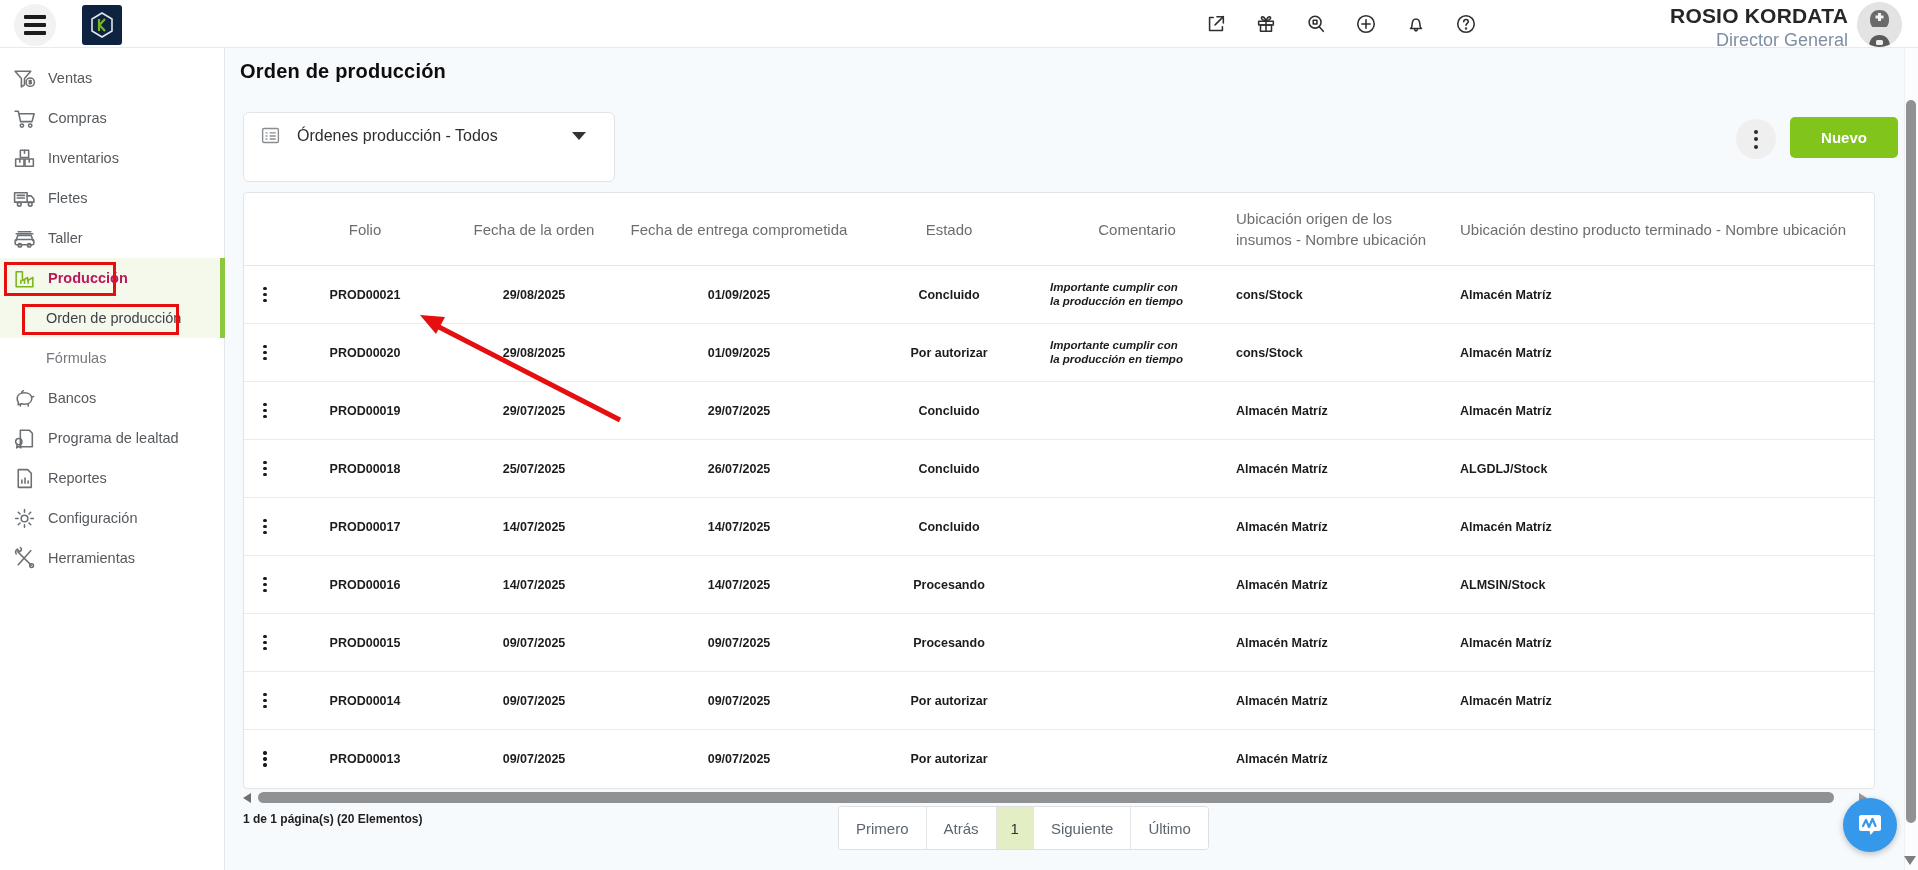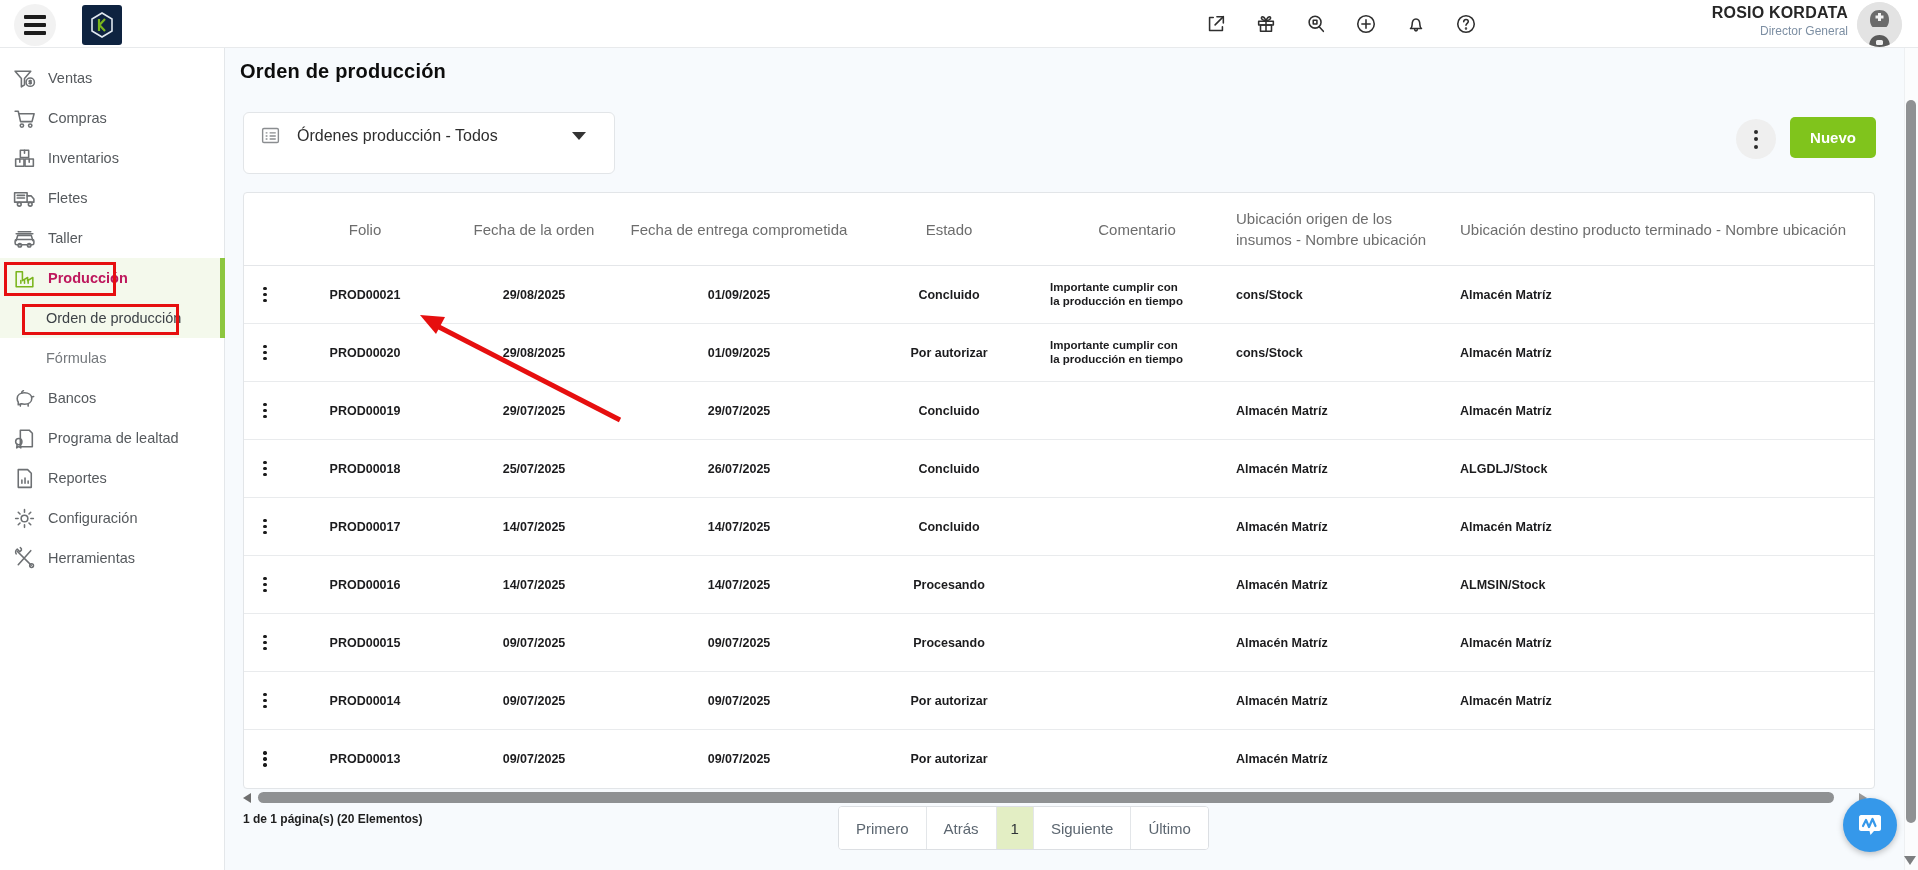--- a/index.html
+++ b/index.html
@@ -10,60 +10,60 @@
   
   .topbar { position:absolute; left:0; top:0; width:1918px; height:48px; background:#fff; border-bottom:1px solid #e8eaec; z-index:5; }
   .hamburger-btn { position:absolute; left:14px; top:4px; width:42px; height:42px; border-radius:50%; background:#f2f2f2; display:flex; align-items:center; justify-content:center; cursor:pointer; }
   .hamburger-btn .bars { display:flex; flex-direction:column; gap:4px; }
   .hamburger-btn .bars span { display:block; width:22px; height:4px; background:#1c1c1c; border-radius:1px; }
   .app-logo { position:absolute; left:82px; top:5px; width:40px; height:40px; background:#0e2340; border-radius:3px; display:flex; align-items:center; justify-content:center; }
   .tb-icons { position:absolute; right:440px; top:0; height:48px; display:flex; align-items:center; gap:26px; }
   .tb-icon { width:24px; height:24px; cursor:pointer; display:flex; align-items:center; justify-content:center; }
   .tb-icon svg { stroke:#2f2f2f; fill:none; stroke-width:1.7; stroke-linecap:round; stroke-linejoin:round; }
   .user-block { position:absolute; right:70px; top:4px; text-align:right; }
-  .user-name { font-size:16px; font-weight:bold; color:#262626; letter-spacing:.2px; }
-  .user-role { font-size:12px; color:#7d8fa3; margin-top:2px; }
+  .user-name { font-size:21px; font-weight:bold; color:#262626; letter-spacing:.2px; }
+  .user-role { font-size:18px; color:#7d8fa3; margin-top:2px; }
   .avatar { position:absolute; right:16px; top:2px; width:45px; height:45px; border-radius:50%; background:#e3e3e3; overflow:hidden; cursor:pointer; }
 
   
   .sidebar { position:absolute; left:0; top:48px; width:225px; height:822px; background:#fff; border-right:1px solid #e4e7ea; z-index:4; }
   .nav-item { display:flex; align-items:center; height:40px; padding-left:12px; gap:11px; cursor:pointer; }
   .nav-item svg { width:25px; height:25px; stroke:#6d7073; fill:none; stroke-width:1.5; stroke-linecap:round; stroke-linejoin:round; flex:0 0 25px; }
   .nav-label { font-size:14.5px; color:#55595d;text-align:right; }
   .nav-group-active { position:relative; background:#f4f9ec; }
   .nav-group-active::after { content:""; position:absolute; right:-1px; top:0; width:5px; height:100%; background:#8dc63f; }
   .nav-group-active .nav-label { color:#be185d; font-weight:bold; }
   .nav-group-active svg { stroke:#7ab51d; }
   .sub-item { height:40px; display:flex; align-items:center; padding-left:46px; cursor:pointer; }
   .sub-label { font-size:14.5px; color:#75797d; }
   .sub-item.active .sub-label { color:#3d4247; }
 
   
   .page-title { position:absolute; left:240px; top:60px; font-size:20px; font-weight:bold; color:#0d0d0d; letter-spacing:.2px; }
-  .view-card { position:absolute; left:243px; top:112px; width:372px; height:62px; background:#fff; border:1px solid #e2e5e8; border-radius:6px; cursor:pointer;text-align:right; }
+  .view-card { position:absolute; left:243px; top:112px; width:372px; height:70px; background:#fff; border:1px solid #e2e5e8; border-radius:6px; cursor:pointer;text-align:right; }
   .view-row { display:flex; align-items:center; gap:16px; padding:12px 14px 0 16px; }
   .view-label { font-size:16px; color:#2e2e2e; }
   .view-caret { margin-left:auto; margin-right:14px; width:0; height:0; border-left:7px solid transparent; border-right:7px solid transparent; border-top:8px solid #333; }
   .view-records { padding:6px 0 0 16px; font-size:12px; color:#5c5c5c; }
   .kebab-btn { position:absolute; left:1736px; top:119px; width:40px; height:40px; border-radius:50%; background:#efefef; display:flex; align-items:center; justify-content:center; cursor:pointer; }
   .kebab-dots { display:flex; flex-direction:column; gap:3.5px; }
   .kebab-dots i { width:4px; height:4px; border-radius:50%; background:#2b2b2b; }
-  .new-btn { position:absolute; left:1790px; top:117px; width:86px; height:41px; background:#80c41c; border:none; border-radius:5px; color:#fff; font-family:"Liberation Sans",sans-serif; font-size:15px; font-weight:bold; cursor:pointer; }
+  .new-btn { position:absolute; left:1790px; top:117px; width:108px; height:41px; background:#80c41c; border:none; border-radius:5px; color:#fff; font-family:"Liberation Sans",sans-serif; font-size:15px; font-weight:bold; cursor:pointer; }
 
   
   .table-card { position:absolute; left:243px; top:192px; width:1632px; background:#fff; border:1px solid #e2e5e8; border-radius:4px; }
   .tgrid { display:grid; grid-template-columns:42px 158px 180px 230px 190px 186px 224px 1fr; align-items:center; }
   .thead { height:73px; border-bottom:1px solid #e4e6e9; }
   .th { font-size:15px; color:#6d6d6d; text-align:center; line-height:21px; padding:0 6px; }
   .th.left { text-align:left; }
   .trow { height:58px; border-bottom:1px solid #e9ebed; }
   .trow:last-child { border-bottom:none; }
   .td { font-size:12.5px; font-weight:bold; color:#1c1c1e; text-align:center; padding:0 6px; }
   .td.left { text-align:left; }
-  .td.comment { font-size:11.5px; line-height:13.5px; padding-right:40px; }
+  .td.comment { font-size:11.5px; line-height:13.5px; padding-right:40px;font-style:italic; }
   .row-kebab { display:flex; flex-direction:column; gap:2.6px; align-items:center; justify-content:center; cursor:pointer; }
   .row-kebab i { width:3.4px; height:3.4px; border-radius:50%; background:#1a1a1a; }
 
   
   .hscroll { position:absolute; left:243px; top:791px; width:1632px; height:14px; }
   .hs-thumb { position:absolute; left:15px; top:1px; width:1576px; height:11px; background:#8f9193; border-radius:6px; cursor:pointer; }
   .hs-left { position:absolute; left:0; top:2px; width:0; height:0; border-top:5px solid transparent; border-bottom:5px solid transparent; border-right:8px solid #6f6f6f; cursor:pointer; }
   .hs-right { position:absolute; right:8px; top:2px; width:0; height:0; border-top:5px solid transparent; border-bottom:5px solid transparent; border-left:8px solid #9a9a9a; cursor:pointer; }
 
   

